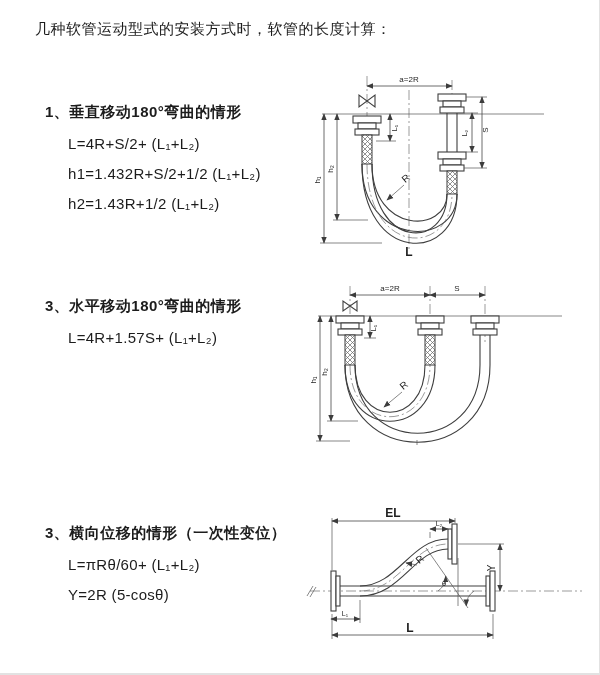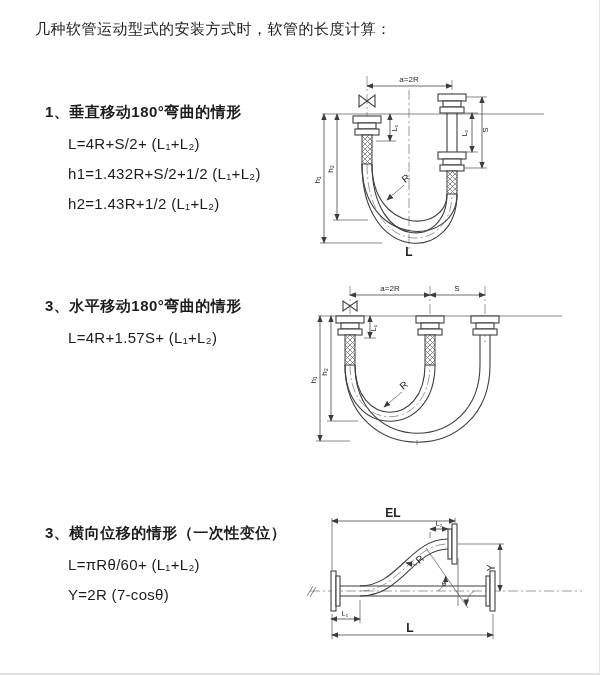--- a/index.html
+++ b/index.html
@@ -176,21 +176,21 @@
       <path class="thin" d="M54,58 H66"></path>
       <text class="lbl-xs" x="66" y="48" text-anchor="middle" transform="rotate(-90 66 48)">L₁</text>
       <path class="thin" marker-end="url(#arr)" d="M92,112 L74,127"></path>
       <text class="lbl-md" x="96" y="108" text-anchor="middle" transform="rotate(-40 96 108)">R</text>
     </g>
   </svg>
 
   <div class="sec sec3">
     <div class="heading">3、横向位移的情形（一次性变位）</div>
     <div class="formula">L=πRθ/60+ (L₁+L₂)</div>
-    <div class="formula">Y=2R (7-cosθ)</div>
+    <div class="formula">Y=2R (5-cosθ)</div>
   </div>
 
   <svg class="diag d3" width="292" height="148" viewBox="0 0 292 148">
     <g>
       <path class="cl" d="M12,89 H284"></path>
       <path class="thin" d="M9,94 L15,84 M12,95 L18,85"></path>
     </g>
     <g>
       <path class="geo" d="M62,84 H188 M62,94 H188"></path>
       <rect class="geow" x="188" y="74" width="4" height="30"></rect>

